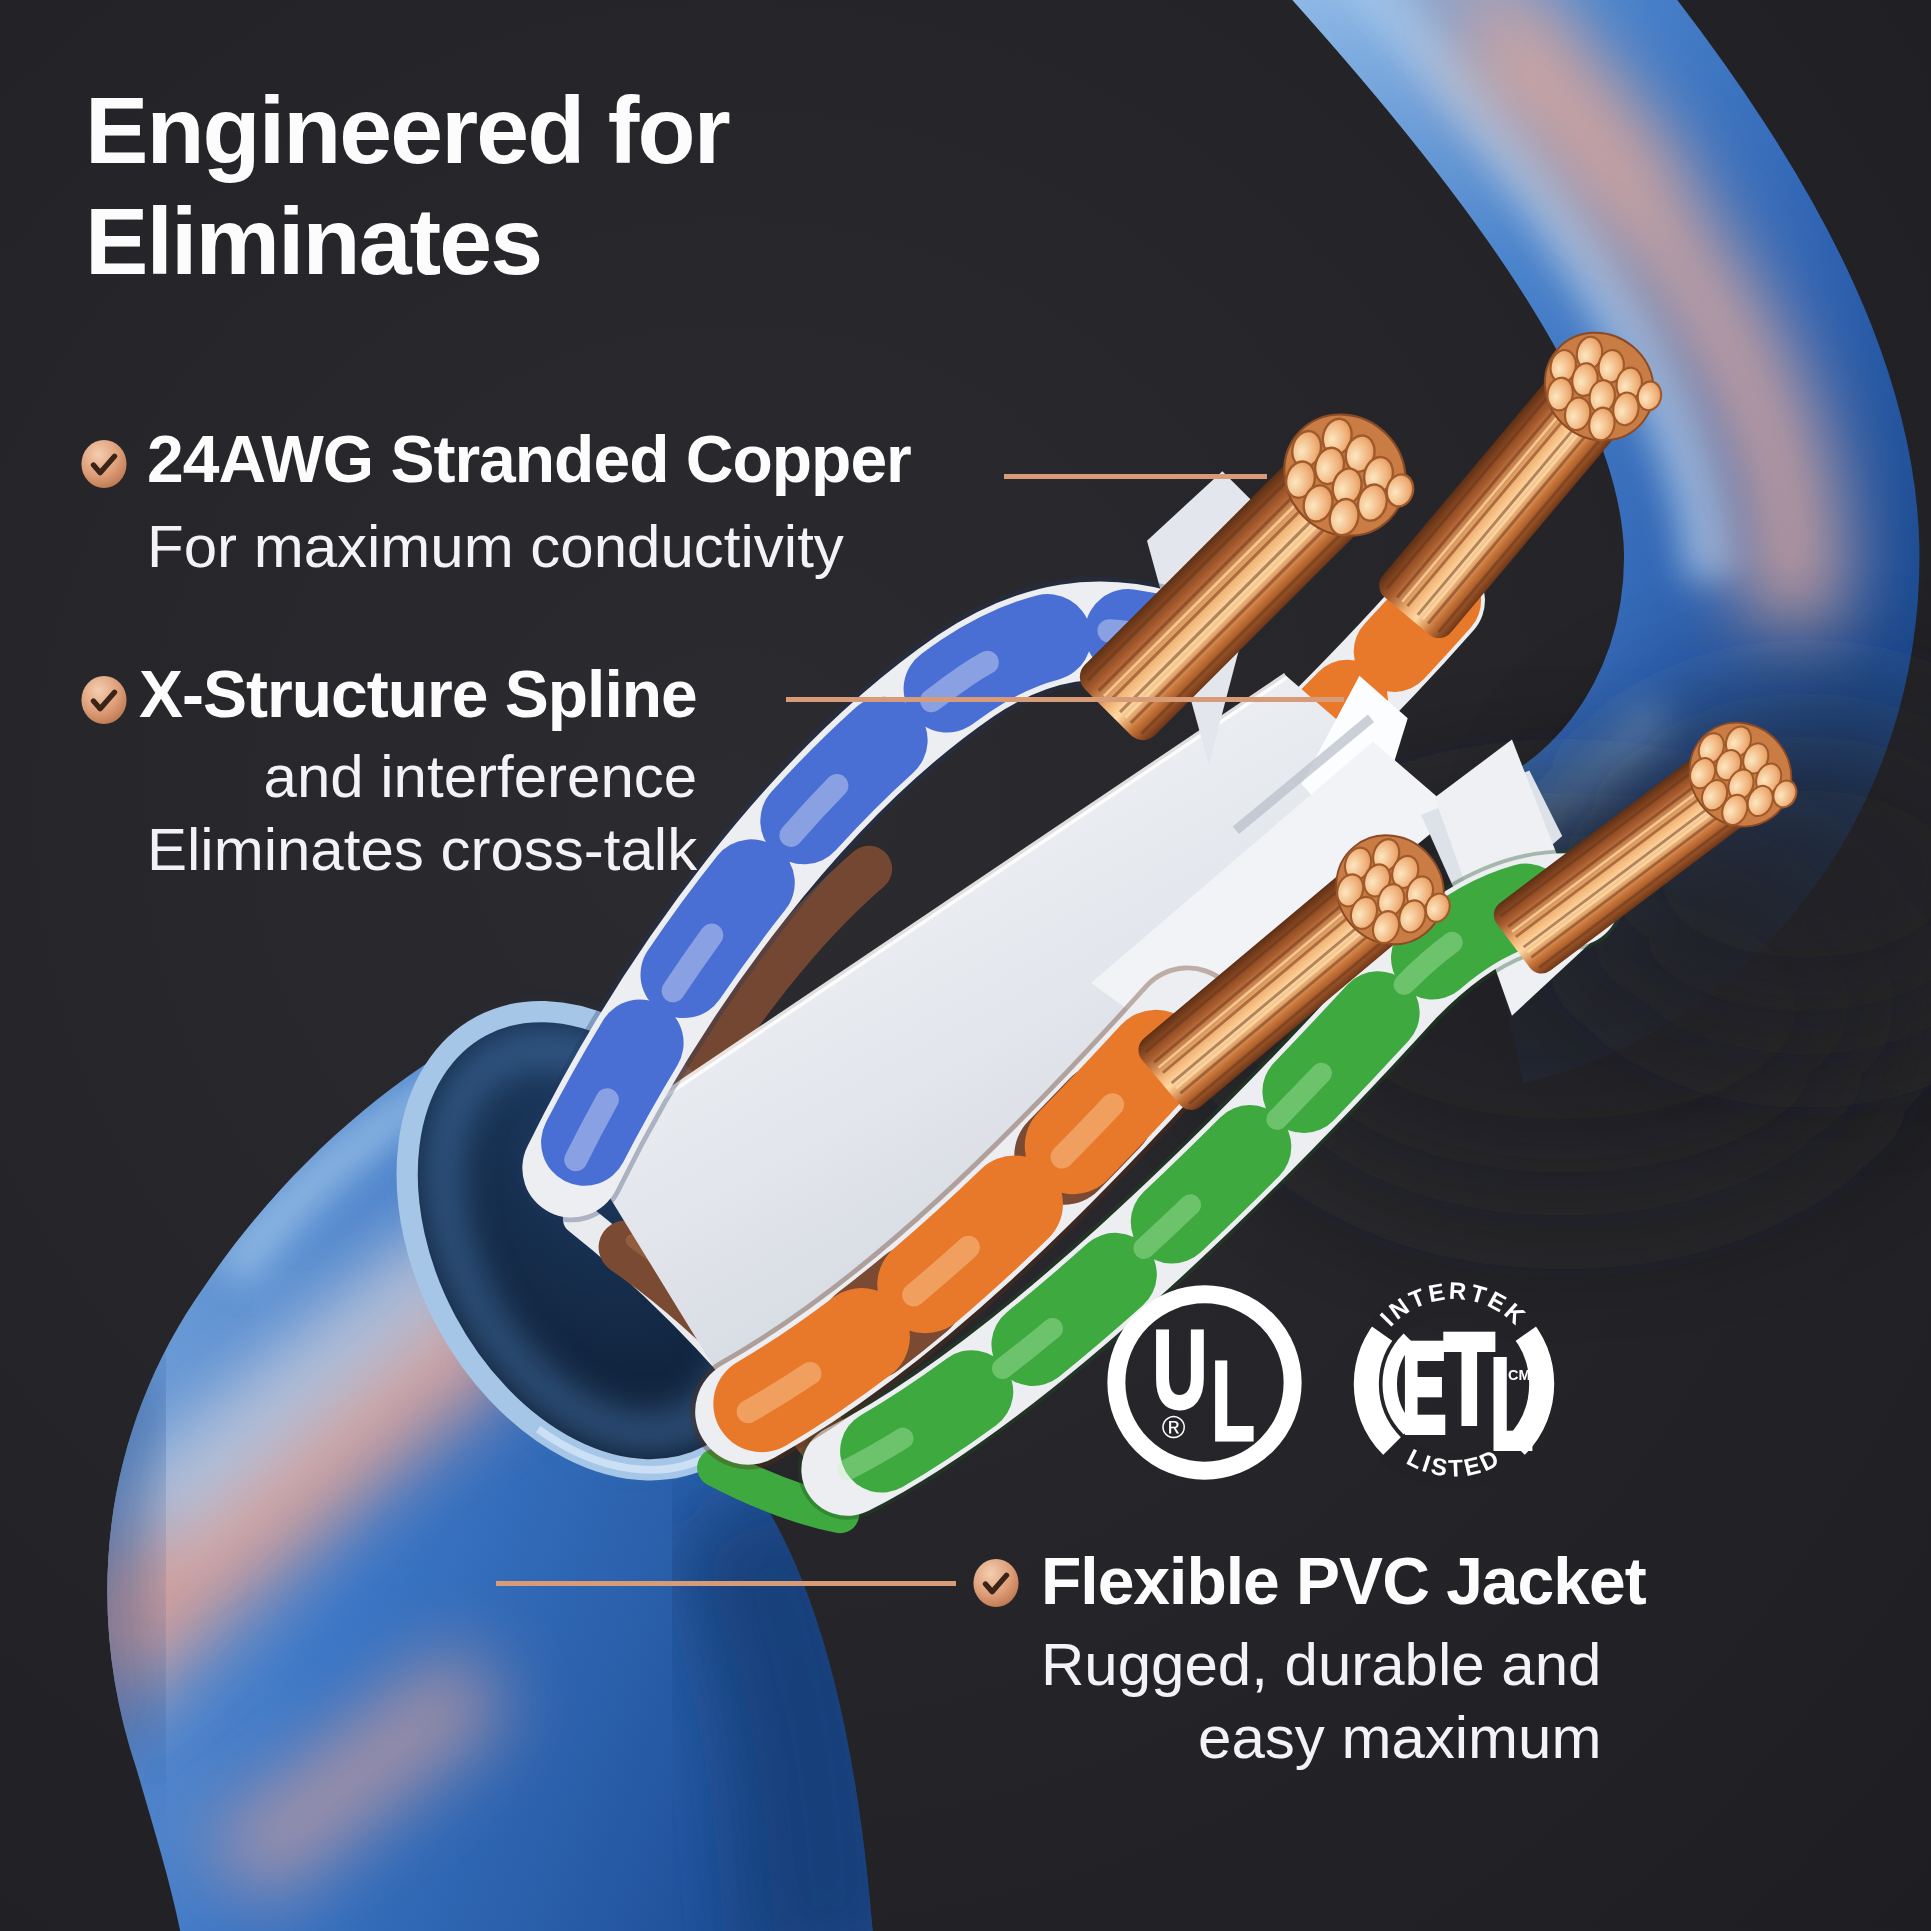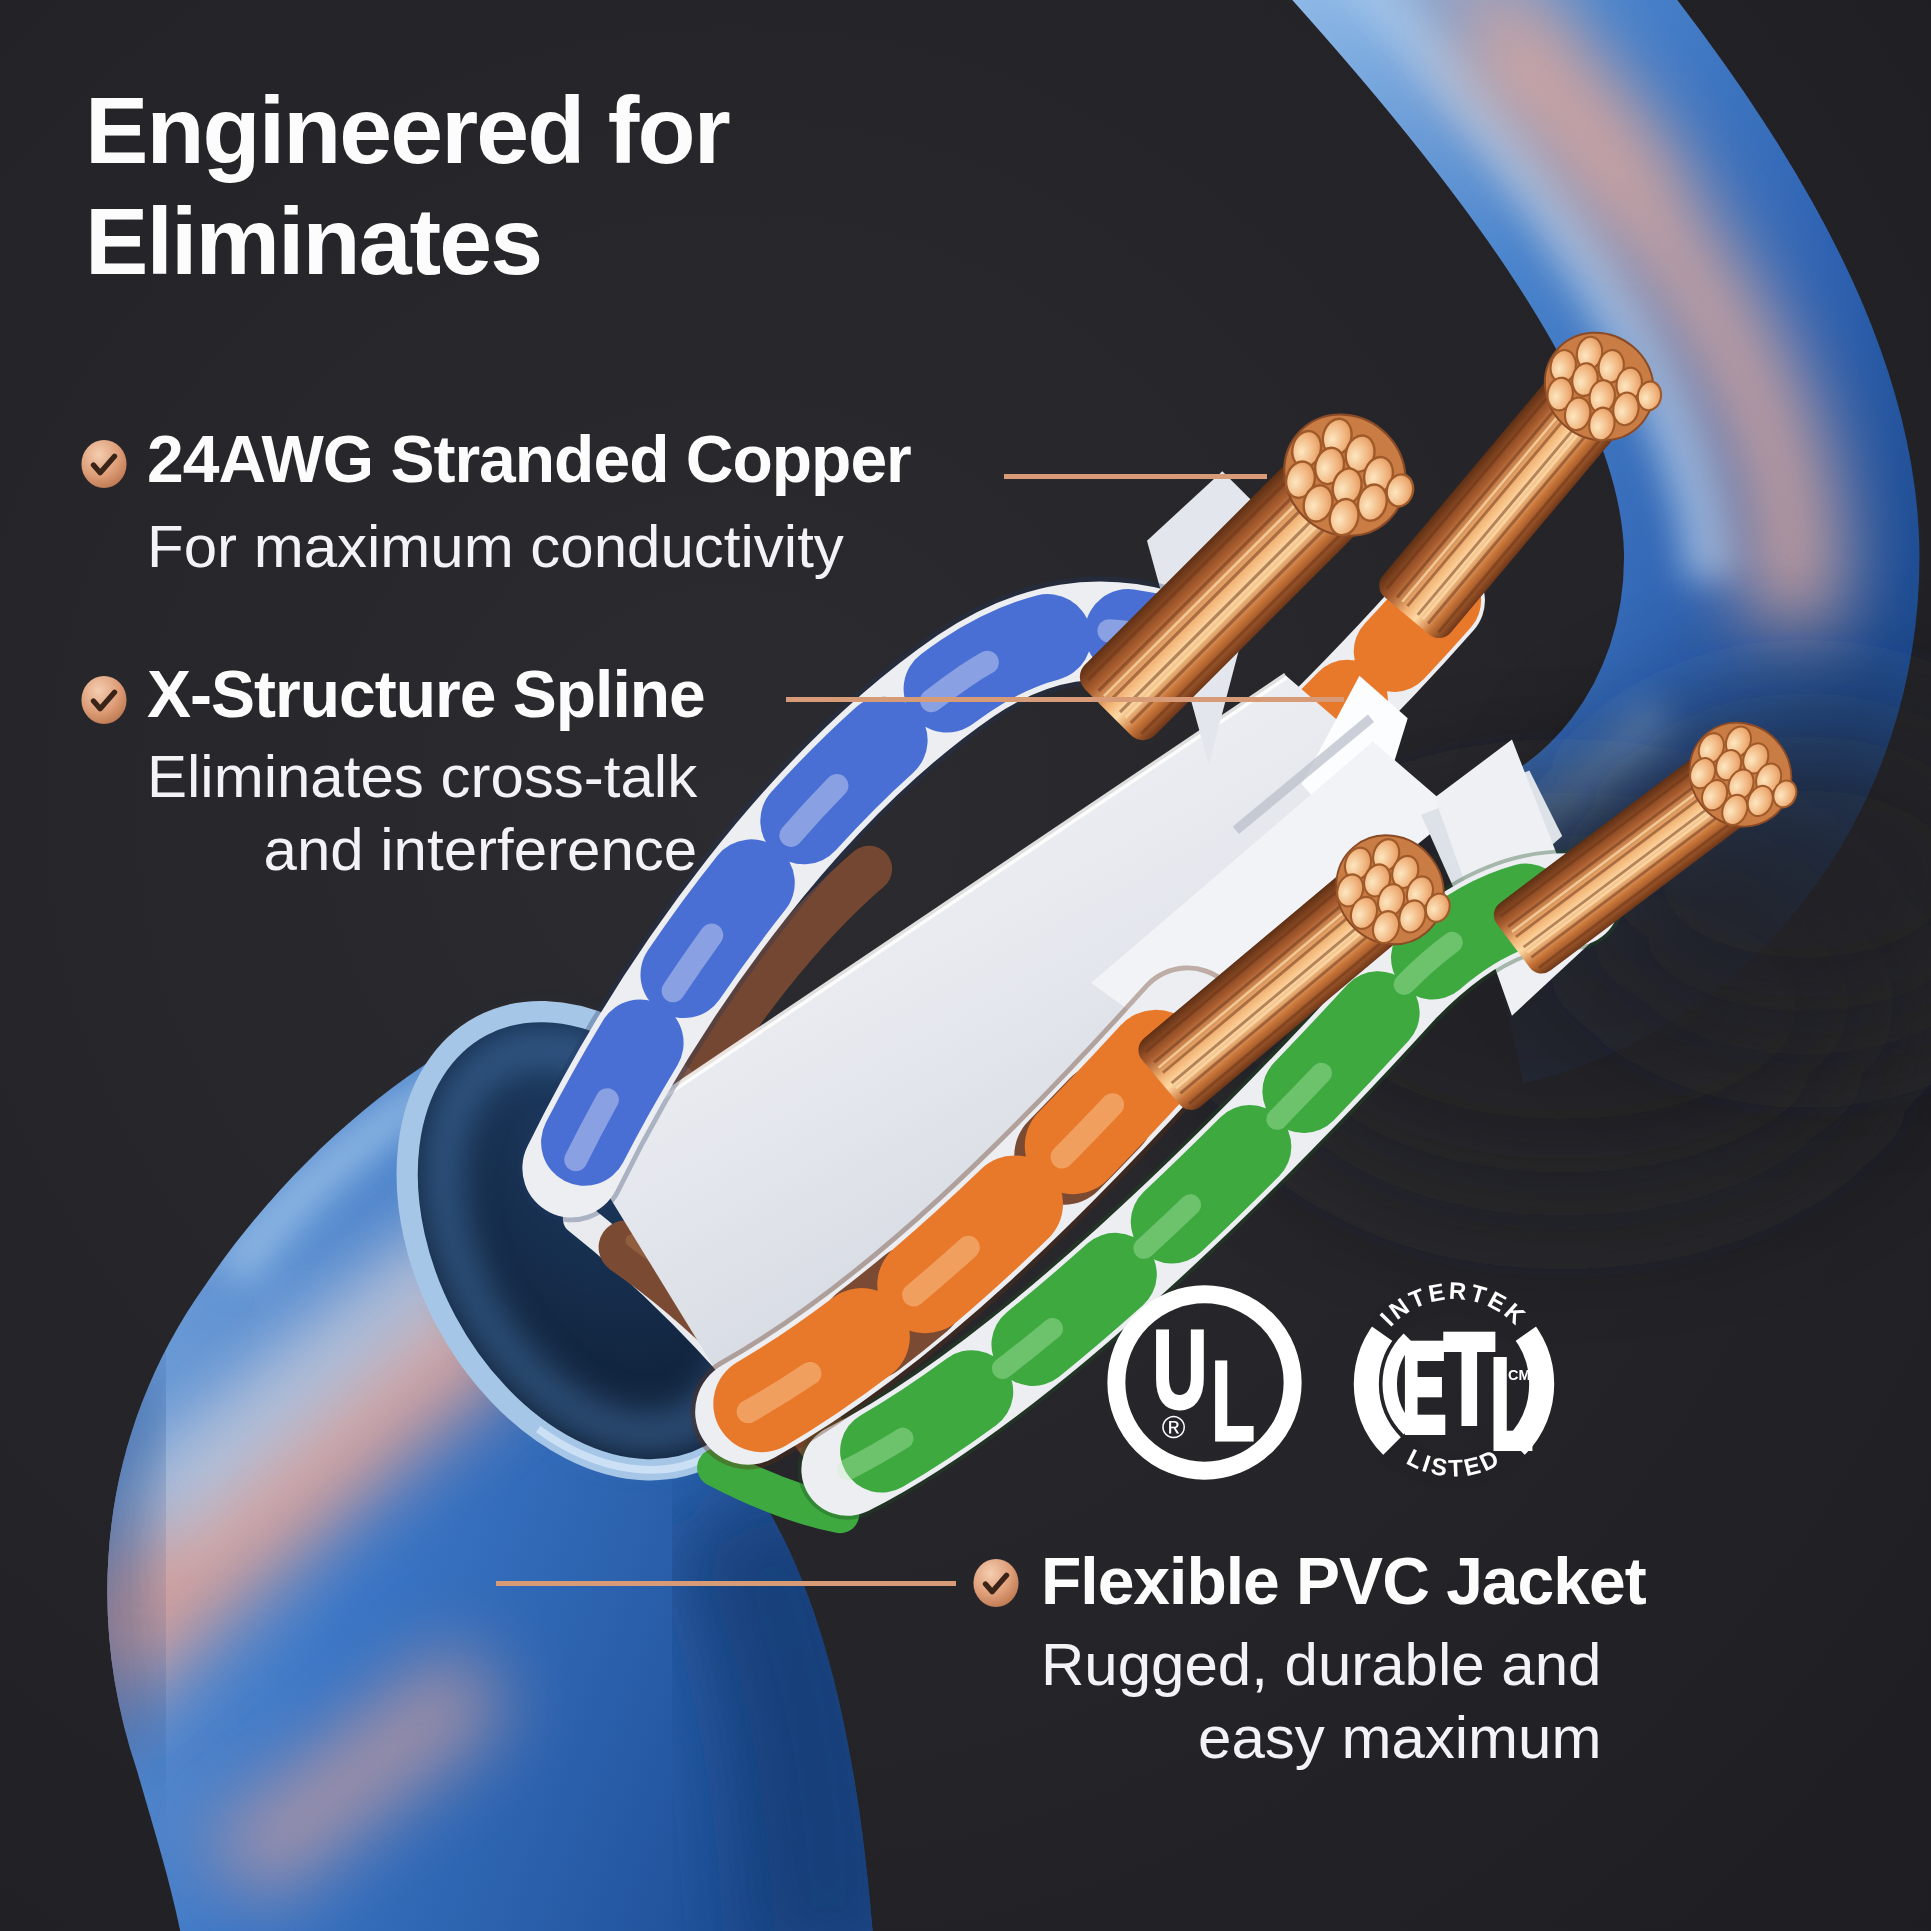--- a/index.html
+++ b/index.html
@@ -224,24 +224,24 @@
     <path d="M14 27 L21 35 L36 18" fill="none" stroke="#3a2417" stroke-width="5.5" stroke-linecap="round" stroke-linejoin="round"></path>
   </svg>
   <div class="feature-title" style="left:147px;top:421px">24AWG Stranded Copper</div>
   <div class="feature-desc" style="left:147px;top:510px">For maximum conductivity</div>
   <div class="callout" style="left:1004px;top:474px;width:263px"></div>
 
   <svg class="badge" style="left:80px;top:675px" viewBox="0 0 50 52">
     <ellipse cx="25" cy="26" rx="23.5" ry="25" fill="url(#chkG)"></ellipse>
     <path d="M14 27 L21 35 L36 18" fill="none" stroke="#3a2417" stroke-width="5.5" stroke-linecap="round" stroke-linejoin="round"></path>
   </svg>
-  <div class="feature-title" style="left:147px;top:656px">X-Structure Spline</div>
+  <div class="feature-title" style="left:139px;top:656px">X-Structure Spline</div>
   <div class="feature-desc" style="left:147px;top:740px">
+    <div>and interference</div>
     <div>Eliminates cross-talk</div>
-    <div>and interference</div>
   </div>
   <div class="callout" style="left:786px;top:697px;width:558px"></div>
 
   <div class="callout" style="left:496px;top:1581px;width:460px"></div>
   <svg class="badge" style="left:972px;top:1558px" viewBox="0 0 50 52">
     <ellipse cx="25" cy="26" rx="23.5" ry="25" fill="url(#chkG)"></ellipse>
     <path d="M14 27 L21 35 L36 18" fill="none" stroke="#3a2417" stroke-width="5.5" stroke-linecap="round" stroke-linejoin="round"></path>
   </svg>
   <div class="feature-title" style="left:1041px;top:1543px">Flexible PVC Jacket</div>
   <div class="feature-desc" style="left:1041px;top:1628px">

